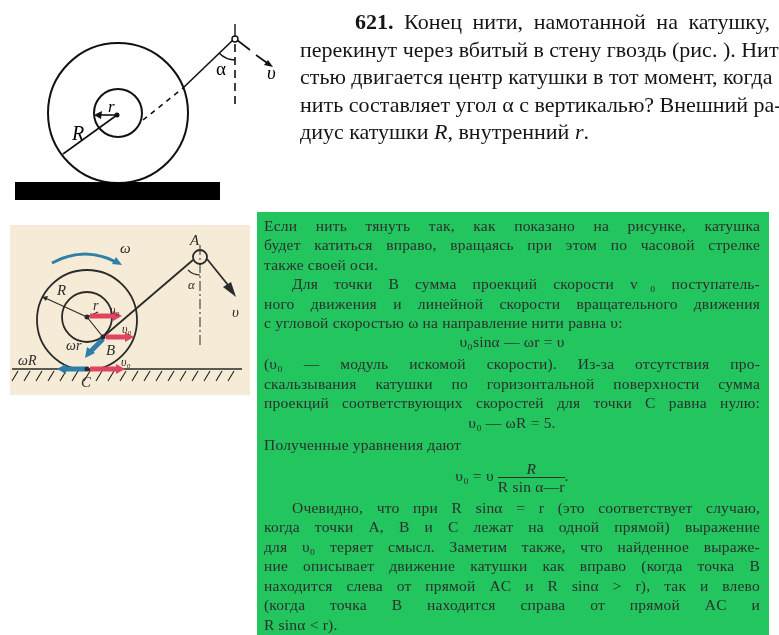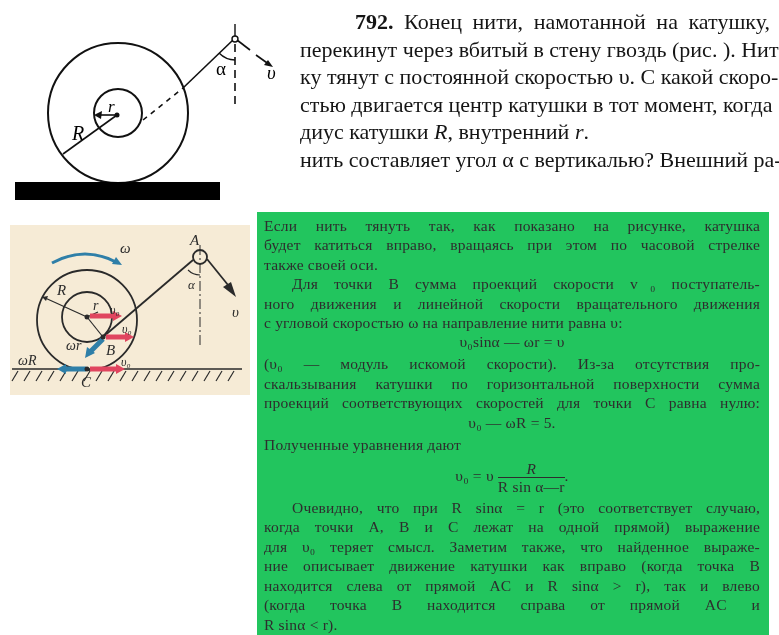--- a/index.html
+++ b/index.html
@@ -81,26 +81,25 @@
     <rect x="15" y="182" width="205" height="18" fill="#000"></rect>
 
     <text x="72" y="140" font-size="20" font-style="italic">R</text>
     <text x="108" y="112" font-size="17" font-style="italic">r</text>
     <text x="216" y="75" font-size="19">α</text>
     <text x="267" y="79" font-size="19" font-style="italic">υ</text>
   </svg>
 </div>
 
 <div class="problem">
-  <span class="line indent"><span class="num">792.</span> <span>Конец нити, намотанной на катушку,</span></span>
+  <span class="line indent"><span class="num">621.</span> <span>Конец нити, намотанной на катушку,</span></span>
   <span class="line">перекинут через вбитый в стену гвоздь (рис. ). Нит-</span>
-  <span class="line">ку тянут с постоянной скоростью υ. С какой скоро-</span>
   <span class="line">стью двигается центр катушки в тот момент, когда</span>
+  <span class="line">нить составляет угол α с вертикалью? Внешний ра-</span>
   <span class="line last"><span>диус катушки </span><span class="it">R</span><span>, внутренний </span><span class="it">r</span><span>.</span></span>
-  <span class="line">нить составляет угол α с вертикалью? Внешний ра-</span>
 </div>
 
 <div class="fig-sol">
   <svg width="240" height="170" viewBox="0 0 240 170">
 
     <line x1="2" y1="144" x2="232" y2="144" stroke="#2a2a2a" stroke-width="1.6"></line>
     <g stroke="#2a2a2a" stroke-width="1.2">
       <line x1="8" y1="146" x2="2" y2="156"></line>
         <line x1="20" y1="146" x2="14" y2="156"></line>
       <line x1="32" y1="146" x2="26" y2="156"></line>

